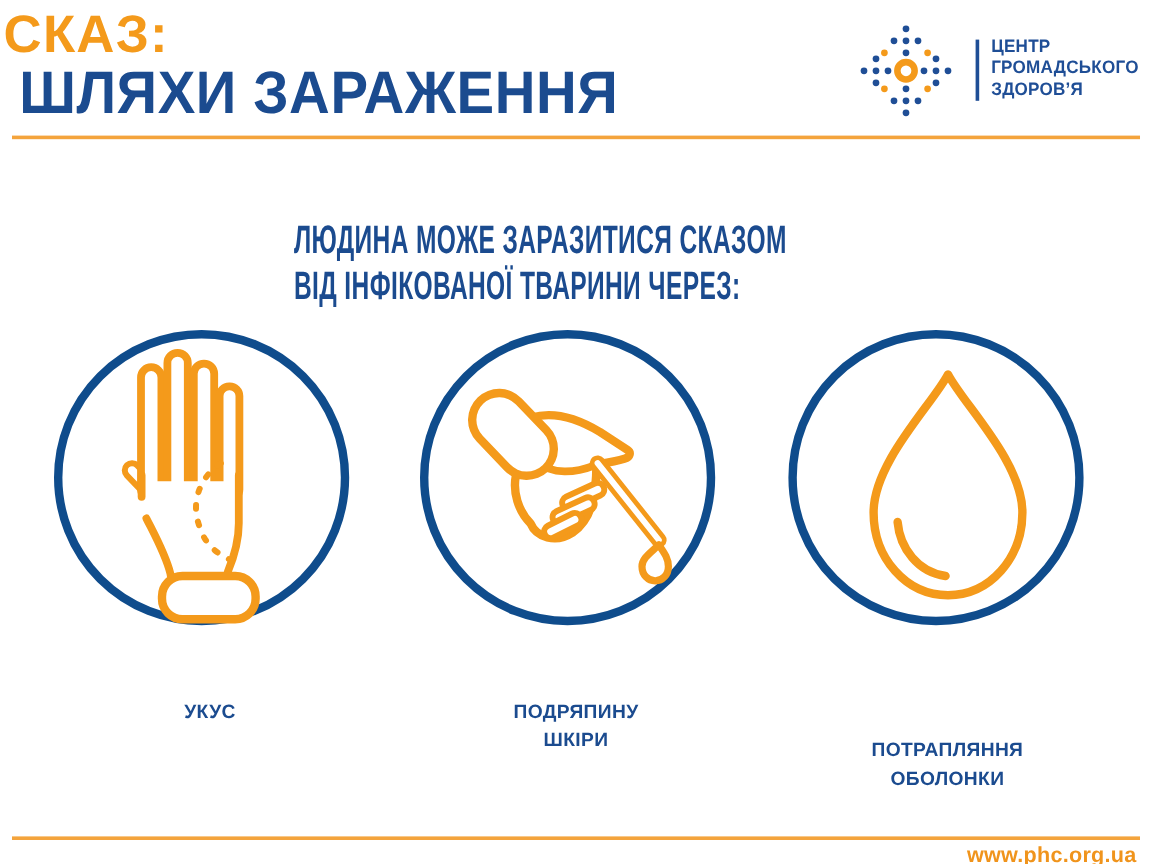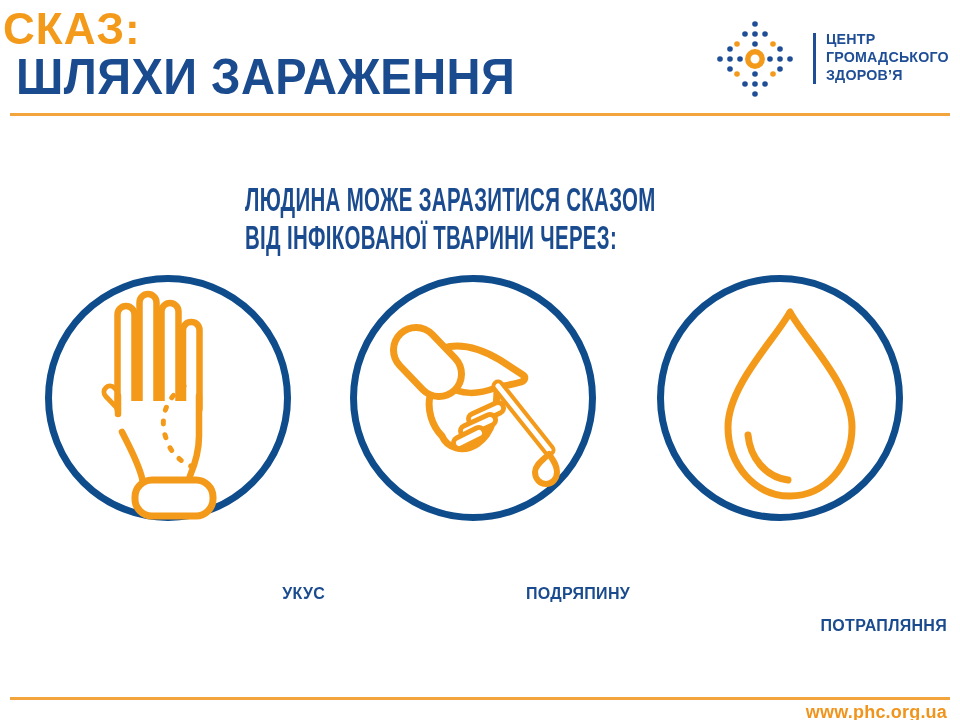--- a/index.html
+++ b/index.html
@@ -26,21 +26,21 @@
   .intro .line{font-size:33px;line-height:38px;letter-spacing:.5px;white-space:nowrap;
                transform:scaleX(.62);}
 
   
   .circle{width:246px;height:246px;border:7px solid #0F4C8C;border-radius:50%;background:#fff;}
   .c1{left:45px;top:275px;}
   .c2{left:350px;top:275px;}
   .c3{left:657px;top:275px;}
 
   
-  .caption{top:582px;text-align:right;color:#1B4B8F;font-size:16px;line-height:24px;letter-spacing:.3px;}
+  .caption{top:582px;text-align:center;color:#1B4B8F;font-size:16px;line-height:24px;letter-spacing:.3px;}
   .cap1{left:25px;width:300px;}
   .cap2{left:330px;width:300px;}
   .cap3{left:632px;width:315px;margin-top:32px;}
 
   .url{right:13px;top:702px;font-size:18px;color:#F0941C;letter-spacing:.2px;}
 </style>
 </head>
 <body>
 
 <div id="page">
@@ -153,20 +153,22 @@
       <path d="M68,7 C55,32 6,80 6,122 C6,160 33,191 68,191 C103,191 130,160 130,122 C130,80 81,32 68,7 Z" fill="#fff" stroke-width="7"></path>
       <path d="M26,130 C28,152 43,172 66,175" stroke-width="7"></path>
     </g>
   </svg>
 
   <div class="abs caption cap1">
     <div>УКУС</div>
   </div>
   <div class="abs caption cap2">
     <div>ПОДРЯПИНУ</div>
+    <div>ШКІРИ</div>
   </div>
   <div class="abs caption cap3">
     <div>ПОТРАПЛЯННЯ</div>
+    <div>ОБОЛОНКИ</div>
   </div>
 
   <div class="abs url">www.phc.org.ua</div>
 
 </div>
 
 </body></html>

